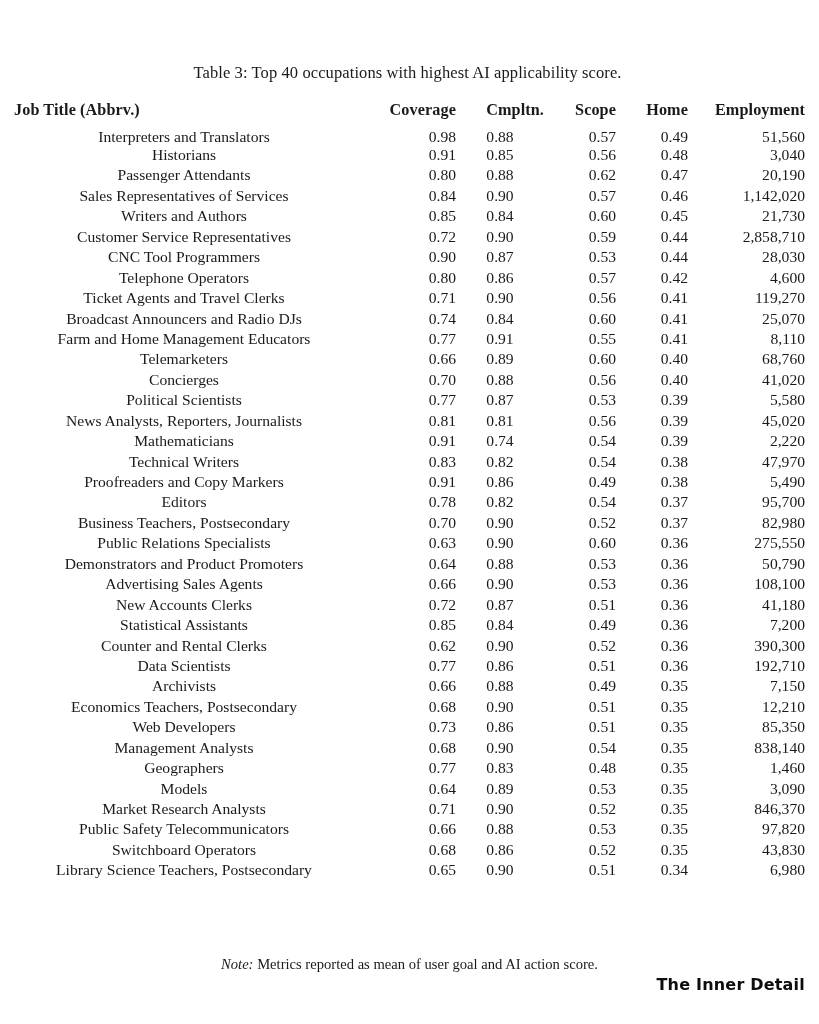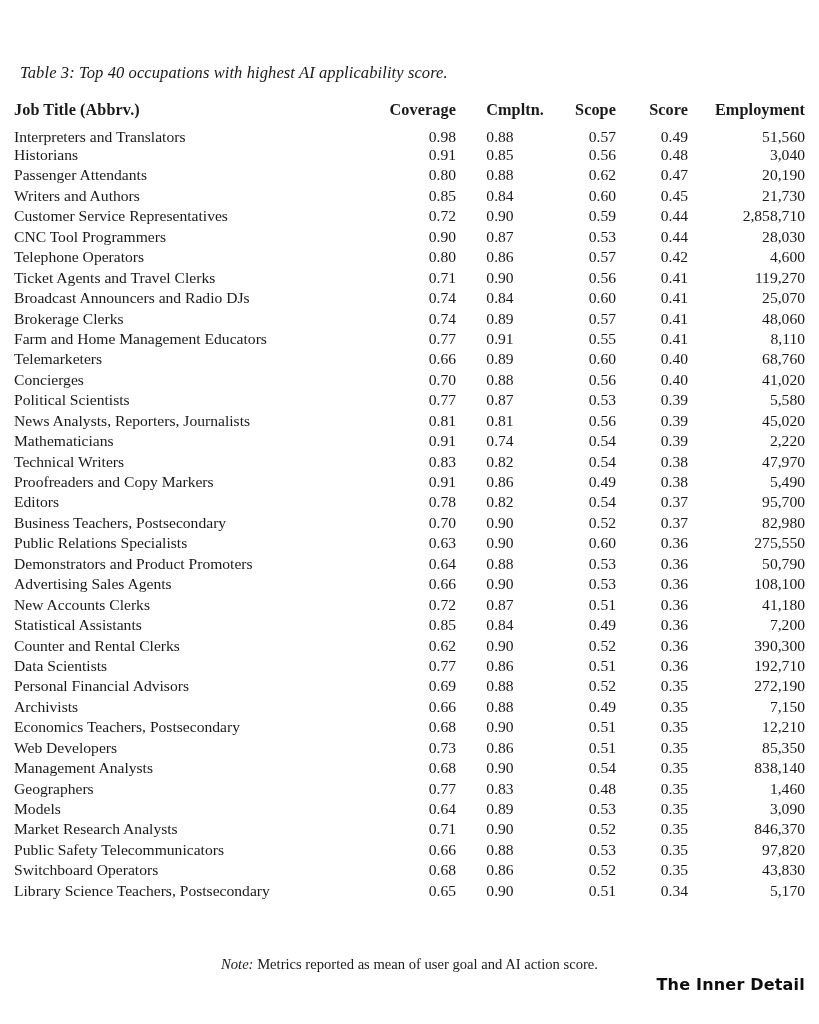--- a/index.html
+++ b/index.html
@@ -19,29 +19,28 @@
     position: relative;
     width: 819px;
     height: 1024px;
     box-sizing: border-box;
     overflow: hidden;
   }
 
   
   .caption {
     position: absolute;
-    left: 20px;
+    left: 12px;
     top: 63px;
     width: 791px;
-    text-align: left;
+    text-align: center;
     font-size: 16.5px;
     line-height: 20px;
     letter-spacing: 0.1px;
     white-space: nowrap;
-    font-style: italic;
   }
 
   
   .table-wrap {
     position: absolute;
     left: 14px;
     top: 99px;
     width: 791px;
   }
   table.tbl {
@@ -74,21 +73,21 @@
   th.c-cov   { padding-right: 6px; }
   th.c-cmp   { padding-right: 6px; margin-top: 27px; }
   th.c-sco   { padding-right: 5px; }
   th.c-scr   { padding-right: 5px; }
   th.c-emp   { padding-right: 3px; }
 
   tbody.body-rows tr { height: 20.45px; }
   tbody.body-rows tr.first-row td { padding-top: 7px; }
   tbody.body-rows tr.last-row  td { padding-bottom: 6px; }
 
-  td.c-title { text-align: left;  padding-left: 11px; margin-left: 28px; }
+  td.c-title { text-align: center;  padding-left: 11px; margin-left: 28px; }
   td.c-num   { text-align: right; font-variant-numeric: lining-nums tabular-nums; }
   td.v-cov   { padding-right: 9px; }
   td.v-cmp   { padding-right: 10px; text-align: center; }
   td.v-sco   { padding-right: 9px; }
   td.v-scr   { padding-right: 8px; }
   td.v-emp   { padding-right: 0px; }
 
   
   col.w-title { width: 340px; }
   col.w-cov   { width: 102px; }
@@ -143,21 +142,21 @@
 
       <thead>
         <tr class="rule-top">
           <td colspan="6"></td>
         </tr>
         <tr>
           <th class="c-title">Job Title (Abbrv.)</th>
           <th class="c-num c-cov">Coverage</th>
           <th class="c-num c-cmp">Cmpltn.</th>
           <th class="c-num c-sco">Scope</th>
-          <th class="c-num c-scr">Score</th>
+          <th class="c-num c-scr">Home</th>
           <th class="c-num c-emp">Employment</th>
         </tr>
         <tr class="rule-mid">
           <td colspan="6"></td>
         </tr>
       </thead>
 
       <tbody class="body-rows" id="table-body">
           <tr class="first-row">
             <td class="c-title">Interpreters and Translators</td>
@@ -177,20 +176,28 @@
           </tr>
           <tr>
             <td class="c-title">Passenger Attendants</td>
             <td class="c-num v-cov">0.80</td>
             <td class="c-num v-cmp">0.88</td>
             <td class="c-num v-sco">0.62</td>
             <td class="c-num v-scr">0.47</td>
             <td class="c-num v-emp">20,190</td>
           </tr>
           <tr>
+            <td class="c-title">Sales Representatives of Services</td>
+            <td class="c-num v-cov">0.84</td>
+            <td class="c-num v-cmp">0.90</td>
+            <td class="c-num v-sco">0.57</td>
+            <td class="c-num v-scr">0.46</td>
+            <td class="c-num v-emp">1,142,020</td>
+          </tr>
+          <tr>
             <td class="c-title">Writers and Authors</td>
             <td class="c-num v-cov">0.85</td>
             <td class="c-num v-cmp">0.84</td>
             <td class="c-num v-sco">0.60</td>
             <td class="c-num v-scr">0.45</td>
             <td class="c-num v-emp">21,730</td>
           </tr>
           <tr>
             <td class="c-title">Customer Service Representatives</td>
             <td class="c-num v-cov">0.72</td>
@@ -225,28 +232,20 @@
           </tr>
           <tr>
             <td class="c-title">Broadcast Announcers and Radio DJs</td>
             <td class="c-num v-cov">0.74</td>
             <td class="c-num v-cmp">0.84</td>
             <td class="c-num v-sco">0.60</td>
             <td class="c-num v-scr">0.41</td>
             <td class="c-num v-emp">25,070</td>
           </tr>
           <tr>
-            <td class="c-title">Brokerage Clerks</td>
-            <td class="c-num v-cov">0.74</td>
-            <td class="c-num v-cmp">0.89</td>
-            <td class="c-num v-sco">0.57</td>
-            <td class="c-num v-scr">0.41</td>
-            <td class="c-num v-emp">48,060</td>
-          </tr>
-          <tr>
             <td class="c-title">Farm and Home Management Educators</td>
             <td class="c-num v-cov">0.77</td>
             <td class="c-num v-cmp">0.91</td>
             <td class="c-num v-sco">0.55</td>
             <td class="c-num v-scr">0.41</td>
             <td class="c-num v-emp">8,110</td>
           </tr>
           <tr>
             <td class="c-title">Telemarketers</td>
             <td class="c-num v-cov">0.66</td>
@@ -369,28 +368,20 @@
           </tr>
           <tr>
             <td class="c-title">Data Scientists</td>
             <td class="c-num v-cov">0.77</td>
             <td class="c-num v-cmp">0.86</td>
             <td class="c-num v-sco">0.51</td>
             <td class="c-num v-scr">0.36</td>
             <td class="c-num v-emp">192,710</td>
           </tr>
           <tr>
-            <td class="c-title">Personal Financial Advisors</td>
-            <td class="c-num v-cov">0.69</td>
-            <td class="c-num v-cmp">0.88</td>
-            <td class="c-num v-sco">0.52</td>
-            <td class="c-num v-scr">0.35</td>
-            <td class="c-num v-emp">272,190</td>
-          </tr>
-          <tr>
             <td class="c-title">Archivists</td>
             <td class="c-num v-cov">0.66</td>
             <td class="c-num v-cmp">0.88</td>
             <td class="c-num v-sco">0.49</td>
             <td class="c-num v-scr">0.35</td>
             <td class="c-num v-emp">7,150</td>
           </tr>
           <tr>
             <td class="c-title">Economics Teachers, Postsecondary</td>
             <td class="c-num v-cov">0.68</td>
@@ -454,21 +445,21 @@
             <td class="c-num v-sco">0.52</td>
             <td class="c-num v-scr">0.35</td>
             <td class="c-num v-emp">43,830</td>
           </tr>
           <tr class="last-row">
             <td class="c-title">Library Science Teachers, Postsecondary</td>
             <td class="c-num v-cov">0.65</td>
             <td class="c-num v-cmp">0.90</td>
             <td class="c-num v-sco">0.51</td>
             <td class="c-num v-scr">0.34</td>
-            <td class="c-num v-emp">5,170</td>
+            <td class="c-num v-emp">6,980</td>
           </tr>
         </tbody>
 
       <tfoot>
         <tr class="rule-bottom">
           <td colspan="6"></td>
         </tr>
       </tfoot>
     </table>
   </div>

